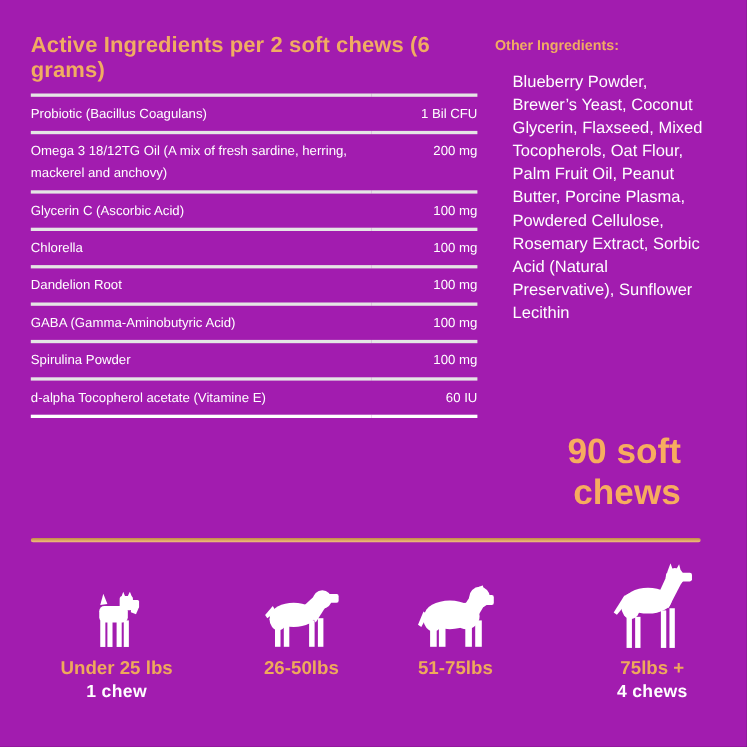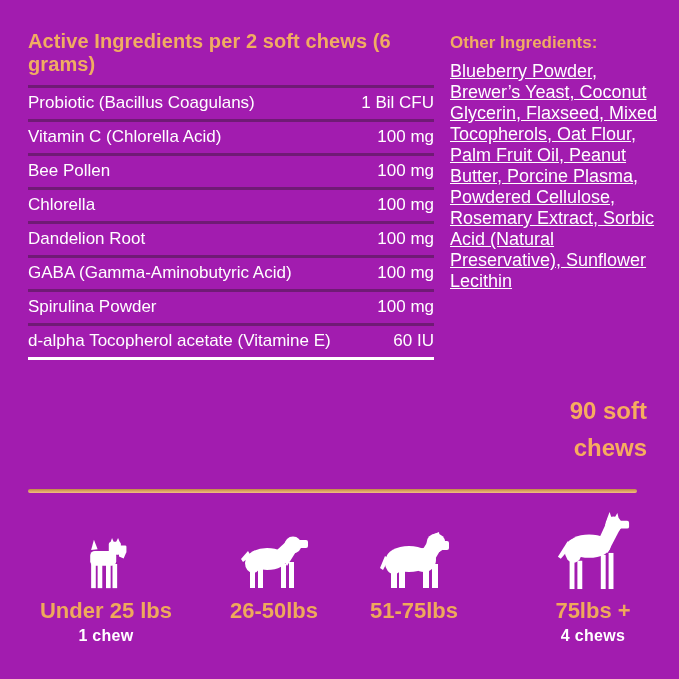--- a/index.html
+++ b/index.html
@@ -7,73 +7,73 @@
     position:relative; width:679px; height:679px; background:#a21caf;
     font-family:"Liberation Sans", sans-serif; overflow:hidden;
     -webkit-font-smoothing:antialiased;
   }
 
   
   .active-panel { position:absolute; left:28px; top:30px; width:406px; }
   .active-title { color:#F1AC62; font-size:20px; font-weight:bold; letter-spacing:0.1px; margin:0 0 9px 0; }
   .ing-table { width:100%; border-collapse:collapse; }
   .ing-table td {
-    border-top:3px solid #701a75; color:#fff; font-size:17px; line-height:20px;
+    border-top:3px solid #e5e5e5; color:#fff; font-size:12px; line-height:20px;
     padding:5px 0 6px 0; vertical-align:top;
   }
   .ing-table tr:last-child td { border-bottom:3px solid #fff; }
   .ing-table td.amt { text-align:right; white-space:nowrap; padding-left:10px; width:86px; }
 
   
   .other-panel { position:absolute; left:450px; top:33px; width:212px; }
-  .other-title { color:#F1AC62; font-size:17px; font-weight:bold; margin:0 0 8px 0; }
-  .other-text { color:#fff; font-size:18px; line-height:21px; margin:0;text-decoration:underline; }
+  .other-title { color:#F1AC62; font-size:13px; font-weight:bold; margin:0 0 8px 0; }
+  .other-text { color:#fff; font-size:15px; line-height:21px; margin:16px; }
 
   
   .chew-count {
-    position:absolute; right:32px; top:392px; width:150px; text-align:right;
-    color:#F7AC5F; font-size:24px; line-height:37px; font-weight:bold;
+    position:absolute; right:60px; top:392px; width:150px; text-align:right;
+    color:#F7AC5F; font-size:32px; line-height:37px; font-weight:bold;
   }
 
   
   .divider {
     position:absolute; left:28px; top:489px; width:609px; height:4px;
     background:linear-gradient(#C08A45,#F4BE7F); border-radius:2px;
   }
 
   
   .dose-col { position:absolute; top:506px; text-align:center; }
   .dose-col.c1 { left:36px;  width:140px; }
   .dose-col.c2 { left:204px; width:140px; }
   .dose-col.c3 { left:344px; width:140px; }
   .dose-col.c4 { left:518px; width:150px; }
   .dog-box { height:84px; display:flex; align-items:flex-end; justify-content:center; }
   .dog-box svg { display:block; }
-  .weight { color:#EFA95B; font-size:22px; font-weight:bold; margin-top:8px; white-space:nowrap; }
+  .weight { color:#EFA95B; font-size:17px; font-weight:bold; margin-top:8px; white-space:nowrap; }
   .dose   { color:#fff; font-size:16px; font-weight:bold; margin-top:3px; letter-spacing:0.3px; white-space:nowrap; }
 </style>
 </head>
 <body>
 
 <div id="stage">
 
   <div class="active-panel">
     <h1 class="active-title">Active Ingredients per 2 soft chews (6 grams)</h1>
     <table class="ing-table">
       <tbody>
         <tr>
           <td class="nm">Probiotic (Bacillus Coagulans)</td>
           <td class="amt">1 Bil CFU</td>
         </tr>
         <tr>
-          <td class="nm">Vitamin C (Chlorella Acid)</td>
-          <td class="amt">100 mg</td>
+          <td class="nm">Omega 3 18/12TG Oil (A mix of fresh sardine, herring, mackerel and anchovy)</td>
+          <td class="amt">200 mg</td>
         </tr>
         <tr>
-          <td class="nm">Bee Pollen</td>
+          <td class="nm">Glycerin C (Ascorbic Acid)</td>
           <td class="amt">100 mg</td>
         </tr>
         <tr>
           <td class="nm">Chlorella</td>
           <td class="amt">100 mg</td>
         </tr>
         <tr>
           <td class="nm">Dandelion Root</td>
           <td class="amt">100 mg</td>
         </tr>

